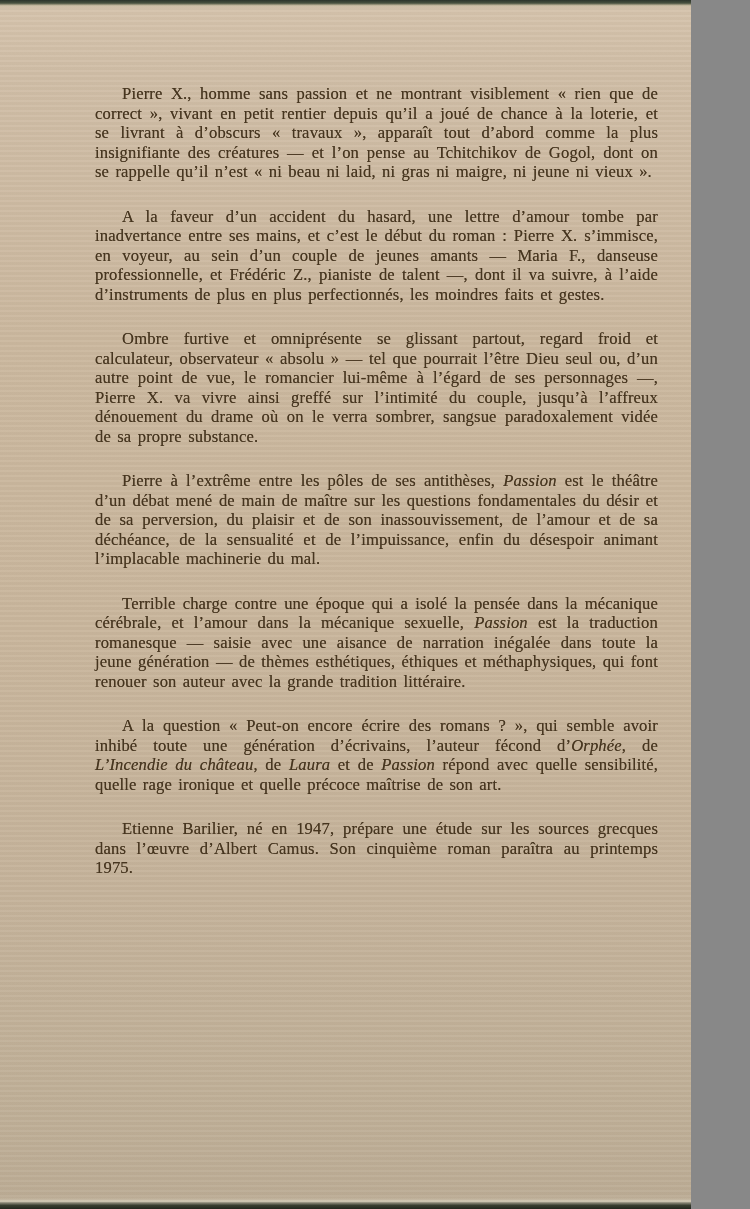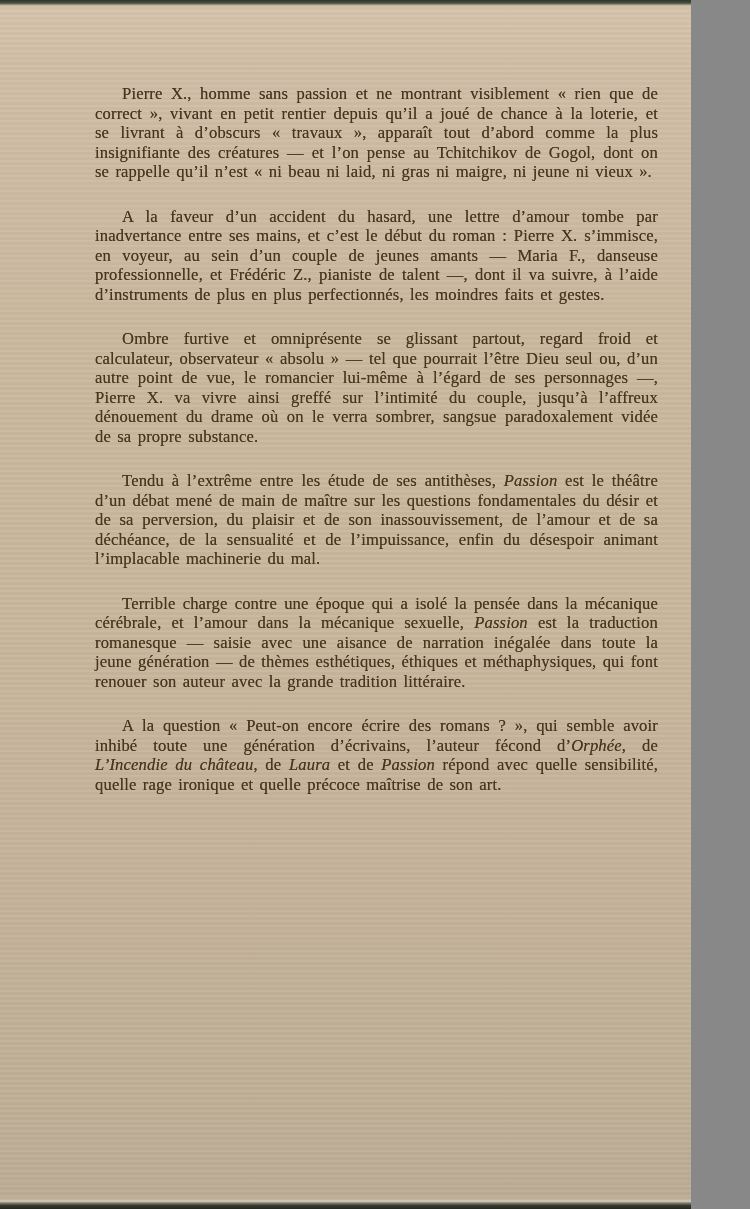--- a/index.html
+++ b/index.html
@@ -82,18 +82,19 @@
 </style>
 </head>
 <body>
 
 <div class="page">
   <div class="edge-top"></div>
   <div class="text-block" lang="fr">
       <p class="para"><span>Pierre X., homme sans passion et ne montrant visiblement «&nbsp;rien que de correct&nbsp;», vivant en petit rentier depuis qu’il a joué de chance à la loterie, et se livrant à d’obscurs «&nbsp;travaux&nbsp;», apparaît tout d’abord comme la plus insignifiante des créatures — et l’on pense au Tchitchikov de Gogol, dont on se rappelle qu’il n’est «&nbsp;ni beau ni laid, ni gras ni maigre, ni jeune ni vieux&nbsp;».</span></p>
       <p class="para"><span>A la faveur d’un accident du hasard, une lettre d’amour tombe par inadvertance entre ses mains, et c’est le début du roman&nbsp;: Pierre X. s’immisce, en voyeur, au sein d’un couple de jeunes amants — Maria F., danseuse professionnelle, et Frédéric Z., pianiste de talent —, dont il va suivre, à l’aide d’instruments de plus en plus perfectionnés, les moindres faits et gestes.</span></p>
       <p class="para"><span>Ombre furtive et omniprésente se glissant partout, regard froid et calculateur, observateur «&nbsp;absolu&nbsp;» — tel que pourrait l’être Dieu seul ou, d’un autre point de vue, le romancier lui-même à l’égard de ses personnages —, Pierre X. va vivre ainsi greffé sur l’intimité du couple, jusqu’à l’affreux dénouement du drame où on le verra sombrer, sangsue paradoxalement vidée de sa propre substance.</span></p>
-      <p class="para"><span>Tendu à l’extrême entre les étude de ses antithèses, </span><i>Passion</i><span> est le théâtre d’un débat mené de main de maître sur les questions fondamentales du désir et de sa perversion, du plaisir et de son inassouvissement, de l’amour et de sa déchéance, de la sensualité et de l’impuissance, enfin du désespoir animant l’implacable machinerie du mal.</span></p>
+      <p class="para"><span>Pierre à l’extrême entre les pôles de ses antithèses, </span><i>Passion</i><span> est le théâtre d’un débat mené de main de maître sur les questions fondamentales du désir et de sa perversion, du plaisir et de son inassouvissement, de l’amour et de sa déchéance, de la sensualité et de l’impuissance, enfin du désespoir animant l’implacable machinerie du mal.</span></p>
       <p class="para"><span>Terrible charge contre une époque qui a isolé la pensée dans la mécanique cérébrale, et l’amour dans la mécanique sexuelle, </span><i>Passion</i><span> est la traduction romanesque — saisie avec une aisance de narration inégalée dans toute la jeune génération — de thèmes esthétiques, éthiques et méthaphysiques, qui font renouer son auteur avec la grande tradition littéraire.</span></p>
       <p class="para"><span>A la question «&nbsp;Peut-on encore écrire des romans&nbsp;?&nbsp;», qui semble avoir inhibé toute une génération d’écrivains, l’auteur fécond d’</span><i>Orphée</i><span>, de </span><i>L’Incendie du château</i><span>, de </span><i>Laura</i><span> et de </span><i>Passion</i><span> répond avec quelle sensibilité, quelle rage ironique et quelle précoce maîtrise de son art.</span></p>
+      <p class="para"><span>Etienne Barilier, né en 1947, prépare une étude sur les sources grecques dans l’œuvre d’Albert Camus. Son cinquième roman paraîtra au printemps 1975.</span></p>
     </div>
   <div class="edge-bottom"></div>
 </div>
 
 </body></html>

